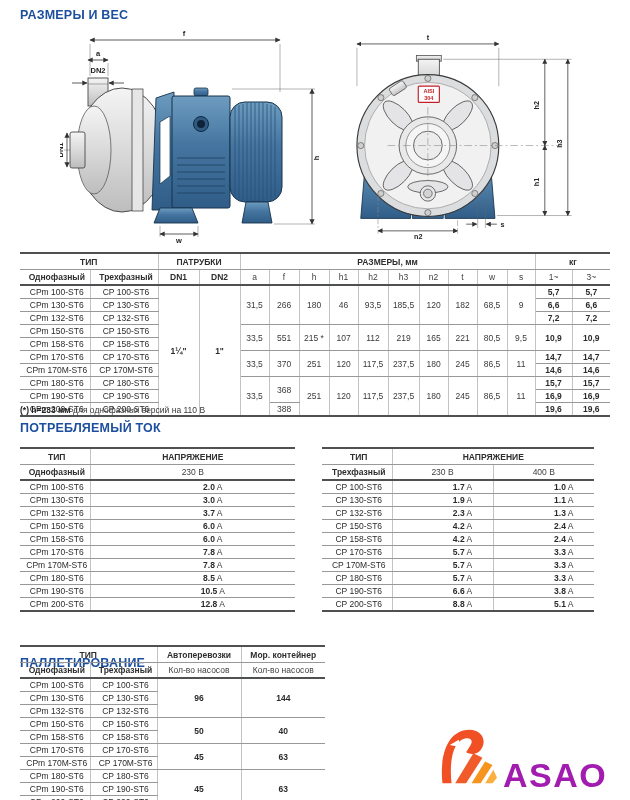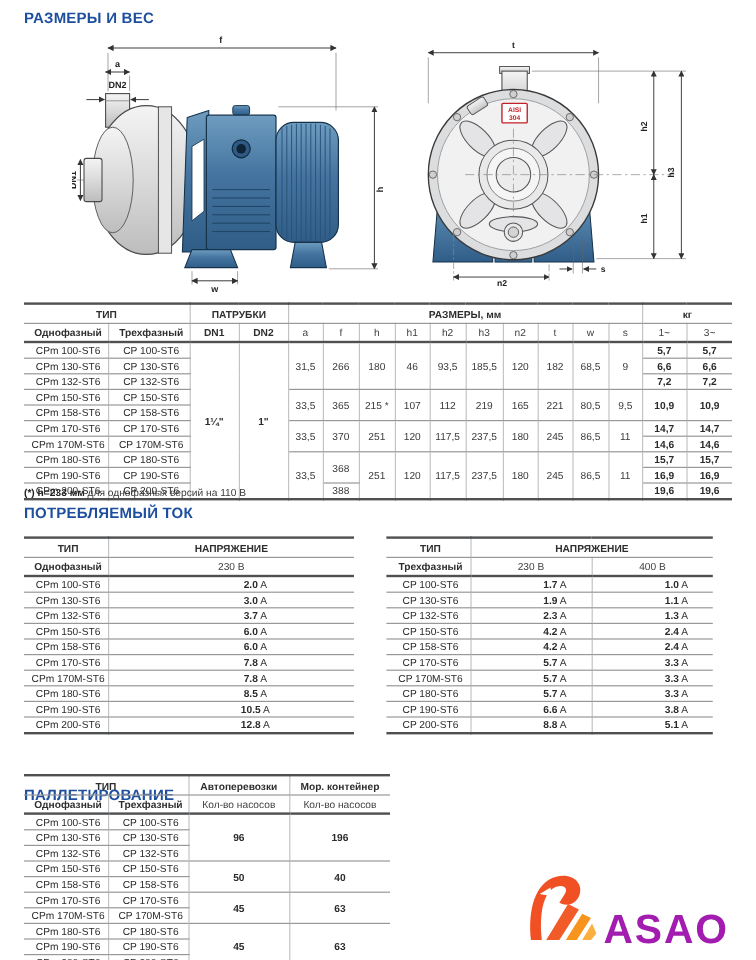--- a/index.html
+++ b/index.html
@@ -301,21 +301,21 @@
   <tr>
     <td class="model">CPm 132-ST6</td>
     <td class="model">CP 132-ST6</td>
     <td class="kg">7,2</td>
     <td class="kg noR">7,2</td>
   </tr>
   <tr class="g">
     <td class="model">CPm 150-ST6</td>
     <td class="model">CP 150-ST6</td>
     <td rowspan="2">33,5</td>
-    <td rowspan="2">365</td>
+    <td rowspan="2">551</td>
     <td rowspan="2">215 *</td>
     <td rowspan="2">107</td>
     <td rowspan="2">112</td>
     <td rowspan="2">219</td>
     <td rowspan="2">165</td>
     <td rowspan="2">221</td>
     <td rowspan="2">80,5</td>
     <td rowspan="2">9,5</td>
     <td rowspan="2" class="kg">10,9</td>
     <td rowspan="2" class="kg noR">10,9</td>
@@ -532,21 +532,21 @@
   <tr class="h2row">
     <th class="al">Однофазный</th>
     <th class="al">Трехфазный</th>
     <th class="sub">Кол-во насосов</th>
     <th class="sub noR">Кол-во насосов</th>
   </tr>
   <tr>
     <td class="model">CPm 100-ST6</td>
     <td class="model">CP 100-ST6</td>
     <td rowspan="3" class="kg">96</td>
-    <td rowspan="3" class="kg noR">196</td>
+    <td rowspan="3" class="kg noR">144</td>
   </tr>
   <tr>
     <td class="model">CPm 130-ST6</td>
     <td class="model">CP 130-ST6</td>
   </tr>
   <tr>
     <td class="model">CPm 132-ST6</td>
     <td class="model">CP 132-ST6</td>
   </tr>
   <tr class="g">

